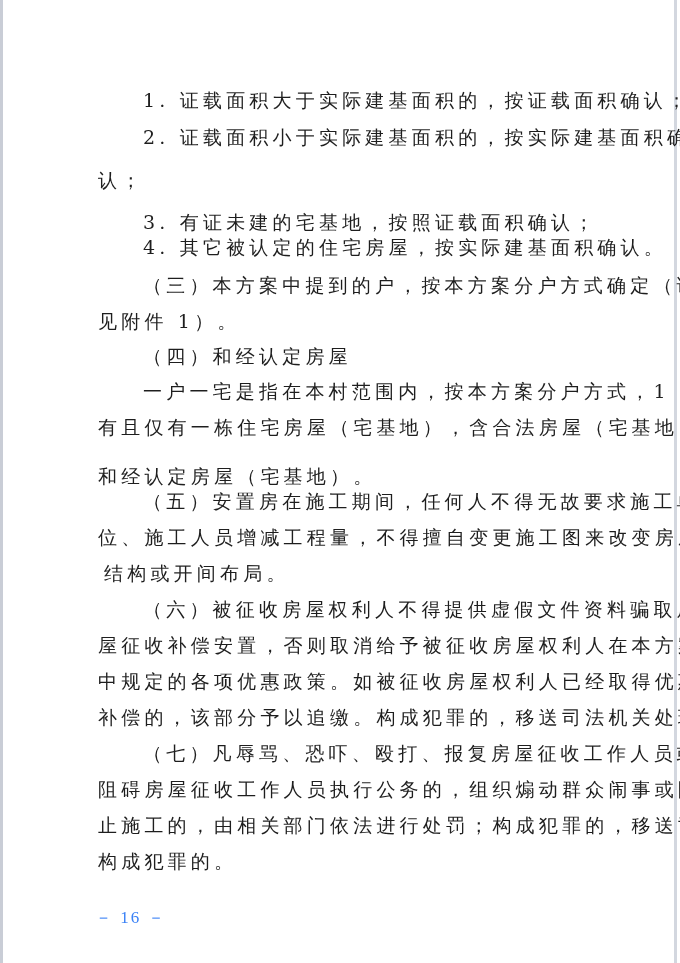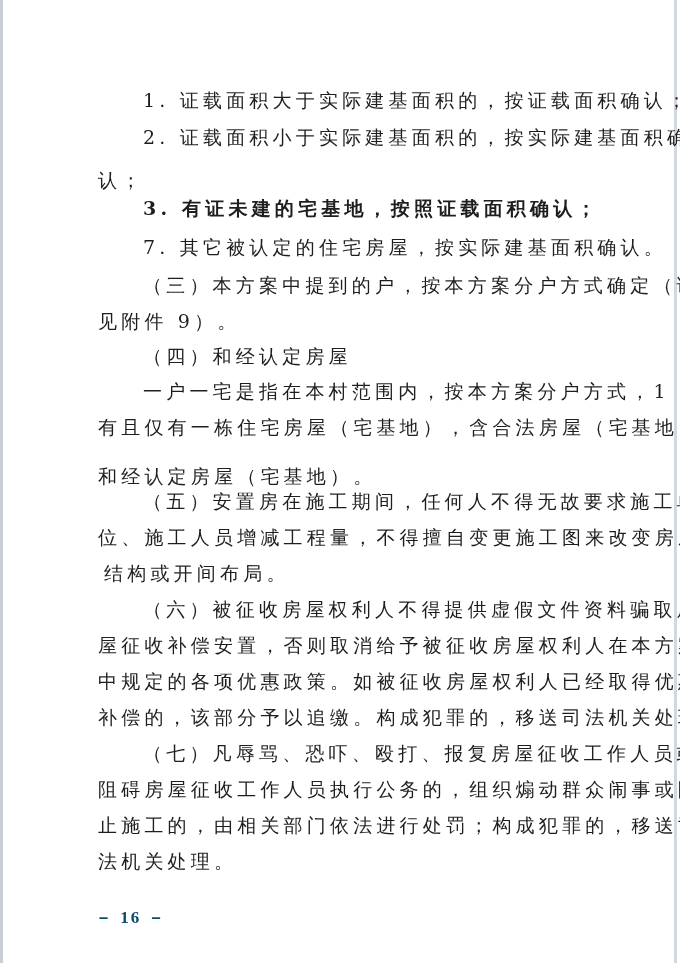--- a/index.html
+++ b/index.html
@@ -9,48 +9,48 @@
   }
   .edge-left { position: absolute; left: 0; top: 0; width: 3px; height: 963px; background: #c9cdd6; }
   .edge-right { position: absolute; right: 3px; top: 0; width: 3px; height: 963px; background: #d3d7df; }
   .page { position: absolute; left: 98px; top: 0; width: 472px; }
   .line {
     position: absolute; left: 0; white-space: nowrap;
     font-size: 19px; line-height: 24px; color: #1e1e1e; letter-spacing: 4.2px;
   }
   .indent { left: 45px; }
   .pnum {
-    position: absolute; left: 95px; top: 906px; font-size: 17px; color: #0c4a6e;
-    font-family: "Liberation Serif", serif; letter-spacing: 2px; font-weight: bold;
+    position: absolute; left: 95px; top: 906px; font-size: 17px; color: #3b82f6;
+    font-family: "Liberation Serif", serif; letter-spacing: 2px;
   }
 </style>
 </head>
 <body>
 
 <div class="edge-left"></div>
 <div class="edge-right"></div>
 
 <div class="page" id="page">
     <div class="line indent" style="top: 88px;">1. 证载面积大于实际建基面积的，按证载面积确认；</div>
     <div class="line indent" style="top: 125px;">2. 证载面积小于实际建基面积的，按实际建基面积确</div>
     <div class="line" style="top: 168px;">认；</div>
-    <div class="line indent" style="top: 196px; font-weight: bold;">3. 有证未建的宅基地，按照证载面积确认；</div>
-    <div class="line indent" style="top: 235px;">7. 其它被认定的住宅房屋，按实际建基面积确认。</div>
+    <div class="line indent" style="top: 210px;">3. 有证未建的宅基地，按照证载面积确认；</div>
+    <div class="line indent" style="top: 235px;">4. 其它被认定的住宅房屋，按实际建基面积确认。</div>
     <div class="line indent" style="top: 273px;">（三）本方案中提到的户，按本方案分户方式确定（详</div>
-    <div class="line" style="top: 309px;">见附件 9）。</div>
+    <div class="line" style="top: 309px;">见附件 1）。</div>
     <div class="line indent" style="top: 344px;">（四）和经认定房屋</div>
     <div class="line indent" style="top: 379px;">一户一宅是指在本村范围内，按本方案分户方式，1 户</div>
     <div class="line" style="top: 415px;">有且仅有一栋住宅房屋（宅基地），含合法房屋（宅基地）</div>
     <div class="line" style="top: 464px;">和经认定房屋（宅基地）。</div>
     <div class="line indent" style="top: 489px;">（五）安置房在施工期间，任何人不得无故要求施工单</div>
     <div class="line" style="top: 525px;">位、施工人员增减工程量，不得擅自变更施工图来改变房屋</div>
     <div class="line" style="top: 561px; margin-left: 6px;">结构或开间布局。</div>
     <div class="line indent" style="top: 597px;">（六）被征收房屋权利人不得提供虚假文件资料骗取房</div>
     <div class="line" style="top: 633px;">屋征收补偿安置，否则取消给予被征收房屋权利人在本方案</div>
     <div class="line" style="top: 669px;">中规定的各项优惠政策。如被征收房屋权利人已经取得优惠</div>
     <div class="line" style="top: 705px;">补偿的，该部分予以追缴。构成犯罪的，移送司法机关处理。</div>
     <div class="line indent" style="top: 741px;">（七）凡辱骂、恐吓、殴打、报复房屋征收工作人员或</div>
     <div class="line" style="top: 777px;">阻碍房屋征收工作人员执行公务的，组织煽动群众闹事或阻</div>
     <div class="line" style="top: 813px;">止施工的，由相关部门依法进行处罚；构成犯罪的，移送司</div>
-    <div class="line" style="top: 849px;">法机关处理。</div>
+    <div class="line" style="top: 849px;">构成犯罪的。</div>
   </div>
 
 <div class="pnum">－ 16 －</div>
 
 </body></html>

